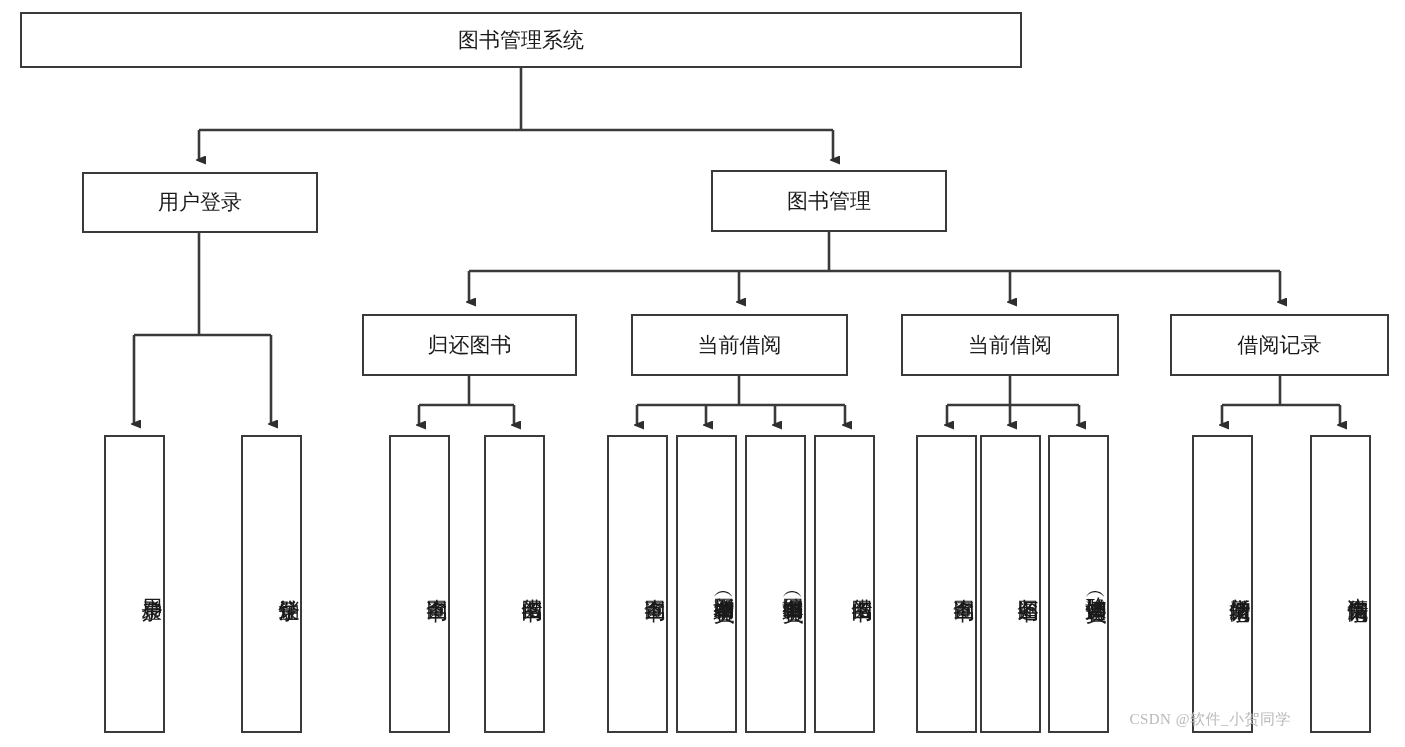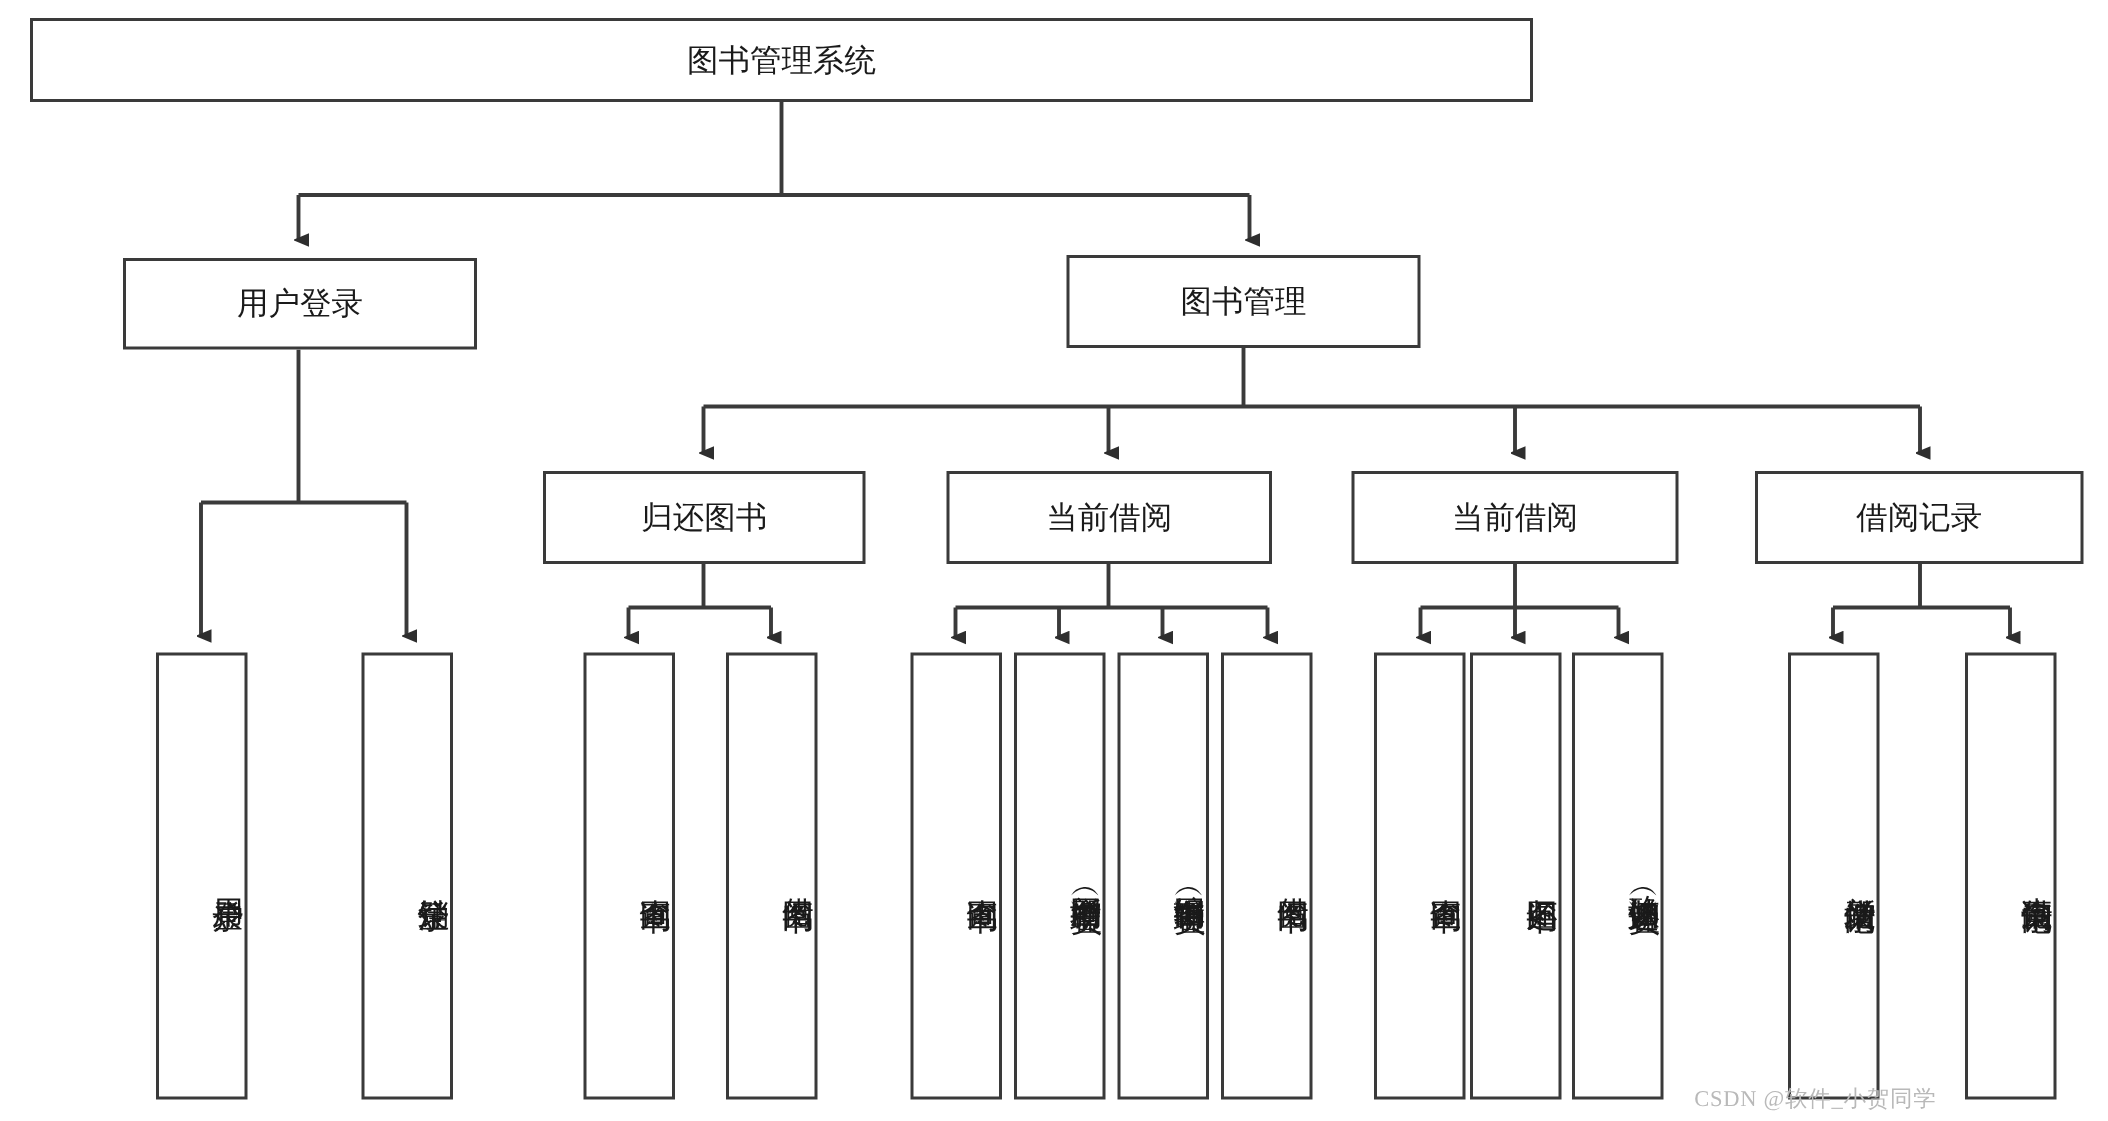--- a/index.html
+++ b/index.html
@@ -44,21 +44,21 @@
   }
   .node.vert > span {
     writing-mode: vertical-rl;
     text-orientation: upright;
     display: block;
     line-height: 1.08;
   }
   #watermark {
     position: absolute;
     right: 8px;
-    bottom: 5px;
+    bottom: 18px;
     font-size: 15px;
     color: #b9b9b9;
     white-space: nowrap;
     letter-spacing: 0.5px;
     text-align: right;
   }
   svg.edges {
     position: absolute;
     left: 0; top: 0;
     width: 1405px; height: 747px;

